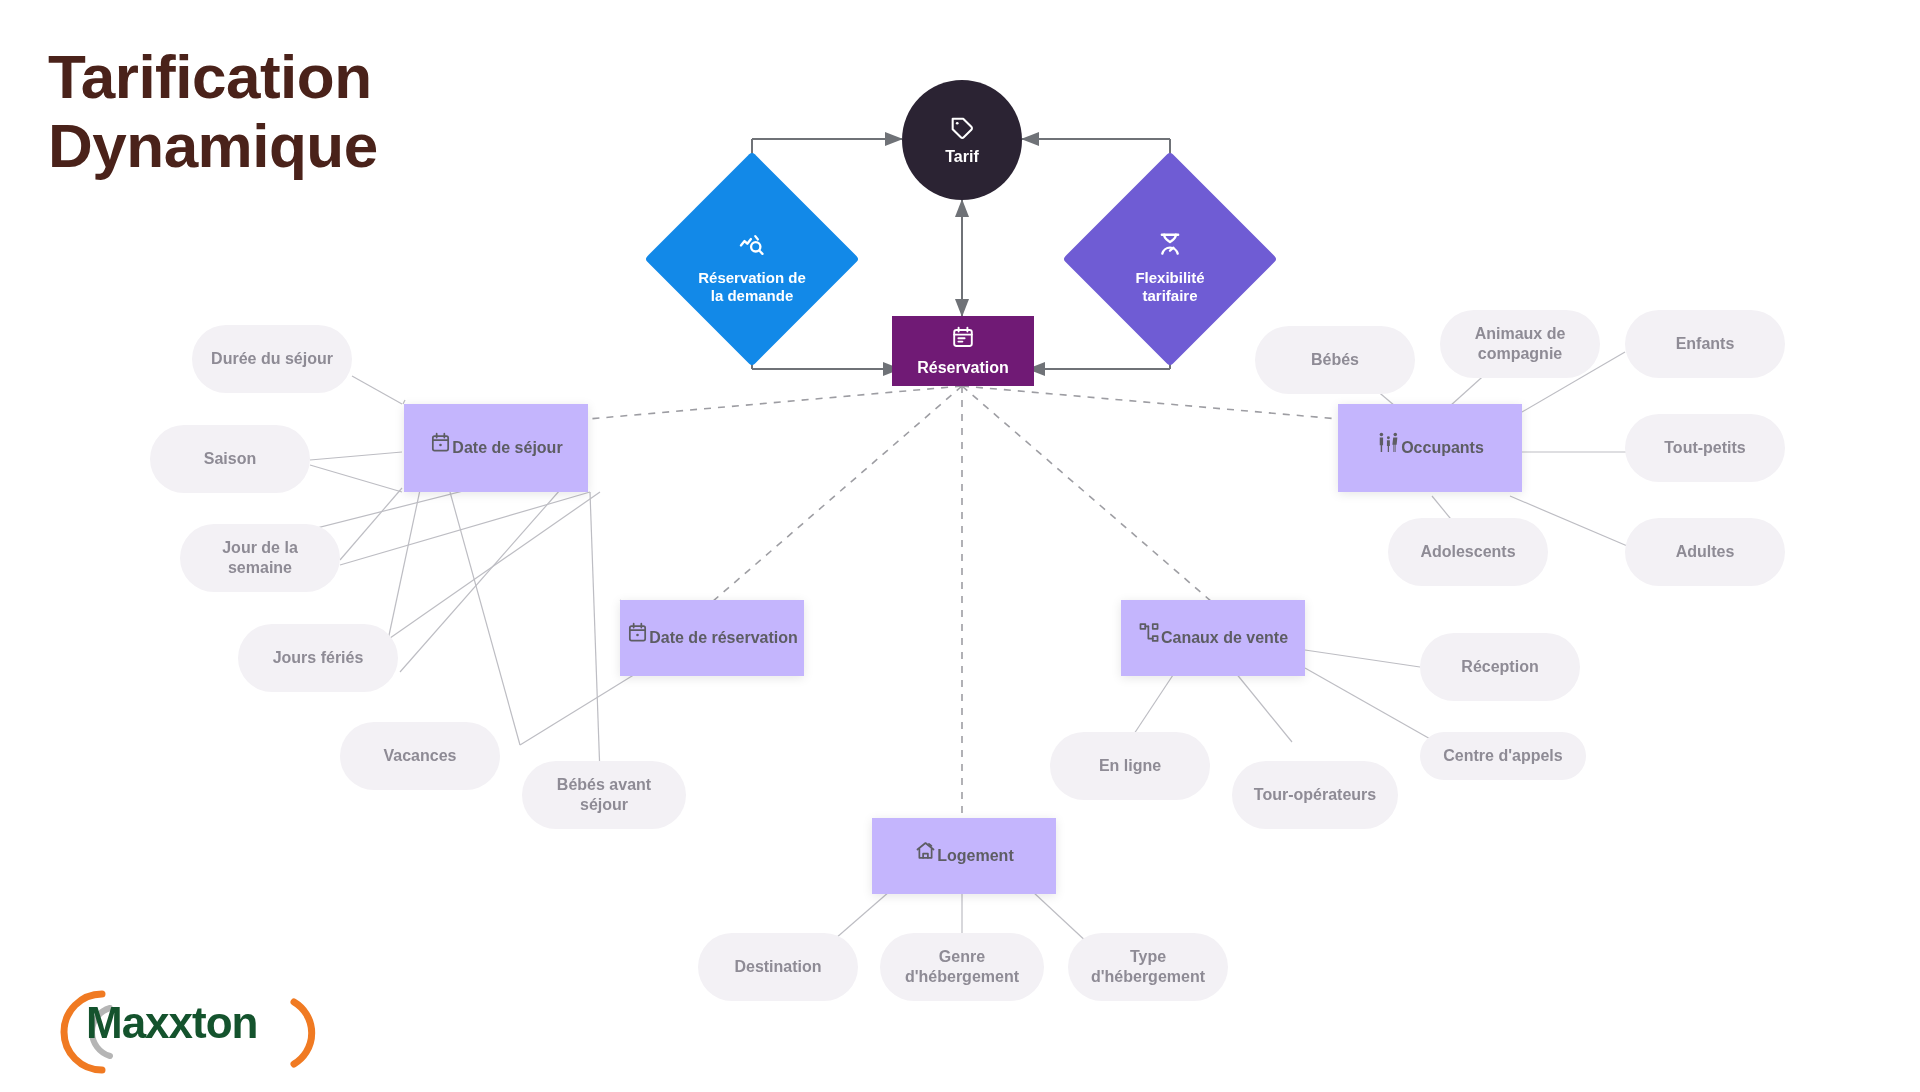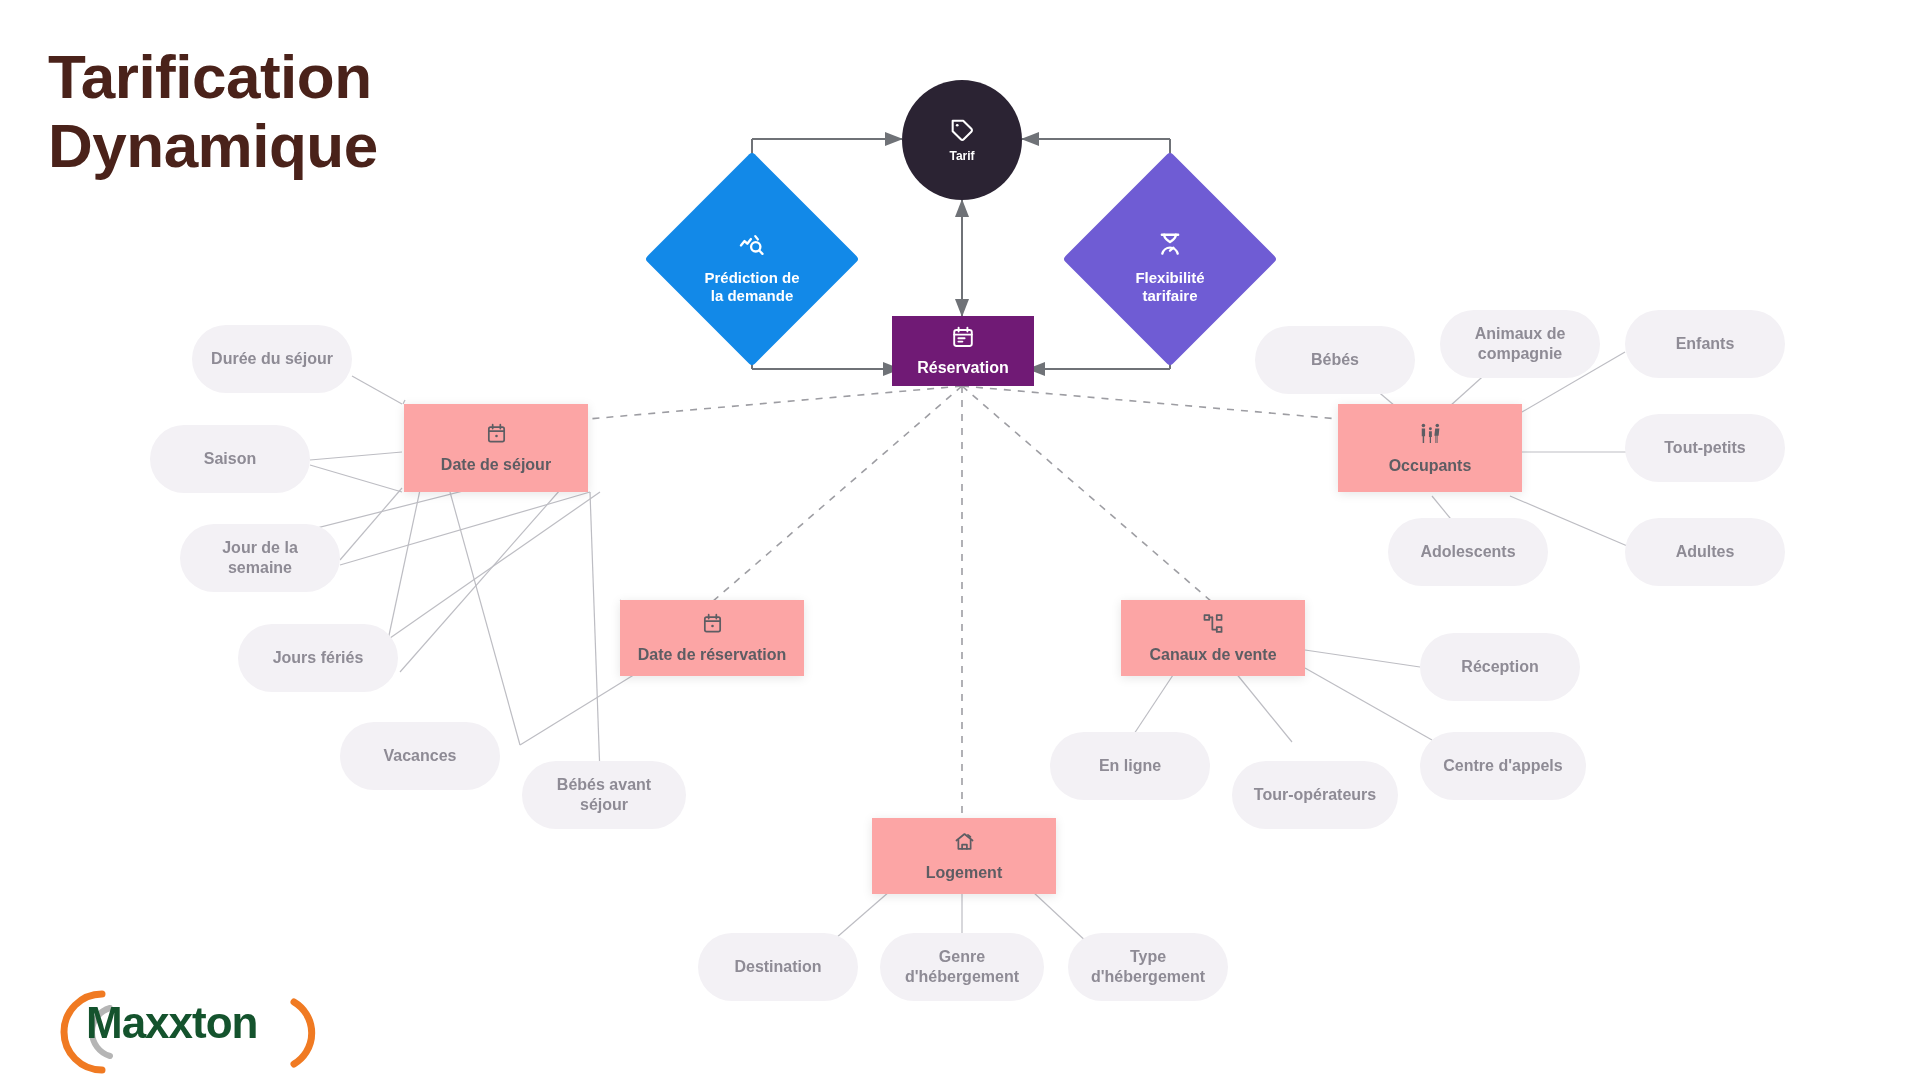--- a/index.html
+++ b/index.html
@@ -17,21 +17,21 @@
   }
 
   
   #edges { position:absolute; left:0; top:0; width:1920px; height:1092px; }
 
   
   .hub-circle {
     position:absolute; border-radius:50%;
     background:#2b2333; color:#fff;
     display:flex; flex-direction:column; align-items:center; justify-content:center;
-    font-size:12px; font-weight:bold;
+    font-size:16px; font-weight:bold;
   }
   .hub-circle .ico { margin-bottom:3px; }
 
   
   .diamond-wrap { position:absolute; }
   .diamond-shape {
     position:absolute; left:0; top:0; width:100%; height:100%;
     transform:rotate(45deg); border-radius:4px;
   }
   .diamond-label {
@@ -45,22 +45,22 @@
   
   .orange-box {
     position:absolute; background:#701a75; color:#fff;
     display:flex; flex-direction:column; align-items:center; justify-content:center;
     font-size:16px; font-weight:bold;
   }
   .orange-box .ico { margin-bottom:6px; }
 
   
   .card {
-    position:absolute; background:#fca5a5;
-    display:flex; flex-direction:column; align-items:center; justify-content:center;
+    position:absolute; background:#c4b5fd;
+    display:flex; flex-direction:row; align-items:center; justify-content:center;
     color:#5d5d63; font-size:16px; font-weight:bold;
     box-shadow:0 2px 10px rgba(0,0,0,0.10);
   }
   .card .ico { margin-bottom:7px; }
 
   
   .pill {
     position:absolute; background:#f3f1f5; border-radius:38px;
     display:flex; align-items:center; justify-content:center;
     color:#8e8b95; font-size:16px; font-weight:bold; line-height:1.22;
@@ -167,21 +167,21 @@
     <div class="diamond-shape" style="background:#1289e8;"></div>
     <div class="diamond-label">
       <span class="ico">
         <svg width="28" height="28" viewBox="0 0 24 24" fill="none" stroke="#fff" stroke-width="2" stroke-linecap="round" stroke-linejoin="round">
           <path d="M2.5 12.4 5.6 8.6l2.4 2.3 3.1-4"></path>
           <path d="M14.8 4.4 17 7.2"></path>
           <circle cx="15.2" cy="13.6" r="4"></circle>
           <path d="M18.2 16.7 21 19.6"></path>
         </svg>
       </span>
-      <span>Prédiction de
+      <span>Réservation de
 la demande</span>
     </div>
   </div>
 
   <div class="diamond-wrap" style="left:1094px; top:183px; width:152px; height:152px;">
     <div class="diamond-shape" style="background:#6f5cd4;"></div>
     <div class="diamond-label">
       <span class="ico">
         <svg width="28" height="28" viewBox="0 0 24 24" fill="none" stroke="#fff" stroke-width="2" stroke-linecap="round" stroke-linejoin="round">
           <path d="M5 3.2h14"></path>
@@ -279,21 +279,21 @@
   <div class="pill" style="left:1440px; top:310px; width:160px; height:68px;">Animaux de
 compagnie</div>
   <div class="pill" style="left:1625px; top:310px; width:160px; height:68px;">Enfants</div>
   <div class="pill" style="left:1625px; top:414px; width:160px; height:68px;">Tout-petits</div>
   <div class="pill" style="left:1388px; top:518px; width:160px; height:68px;">Adolescents</div>
   <div class="pill" style="left:1625px; top:518px; width:160px; height:68px;">Adultes</div>
 
   <div class="pill" style="left:1420px; top:633px; width:160px; height:68px;">Réception</div>
   <div class="pill" style="left:1050px; top:732px; width:160px; height:68px;">En ligne</div>
   <div class="pill" style="left:1232px; top:732px; width:166px; height:68px;margin-top:29px;">Tour-opérateurs</div>
-  <div class="pill" style="left:1420px; top:732px; width:166px; height:68px;">Centre d'appels</div>
+  <div class="pill" style="left:1420px; top:732px; width:166px; height:48px;">Centre d'appels</div>
 
   <div class="pill" style="left:698px; top:933px; width:160px; height:68px;">Destination</div>
   <div class="pill" style="left:880px; top:933px; width:164px; height:68px;">Genre
 d'hébergement</div>
   <div class="pill" style="left:1068px; top:933px; width:160px; height:68px;">Type
 d'hébergement</div>
 
   <svg id="logo" viewBox="0 0 300 88">
     <path d="M58 6 A38 38 0 0 0 58 82" stroke="#f07a22" stroke-width="7" fill="none" stroke-linecap="round"></path>
     <path d="M66 20 A25 25 0 0 0 66 68" stroke="#b5b5b5" stroke-width="6" fill="none" stroke-linecap="round"></path>

